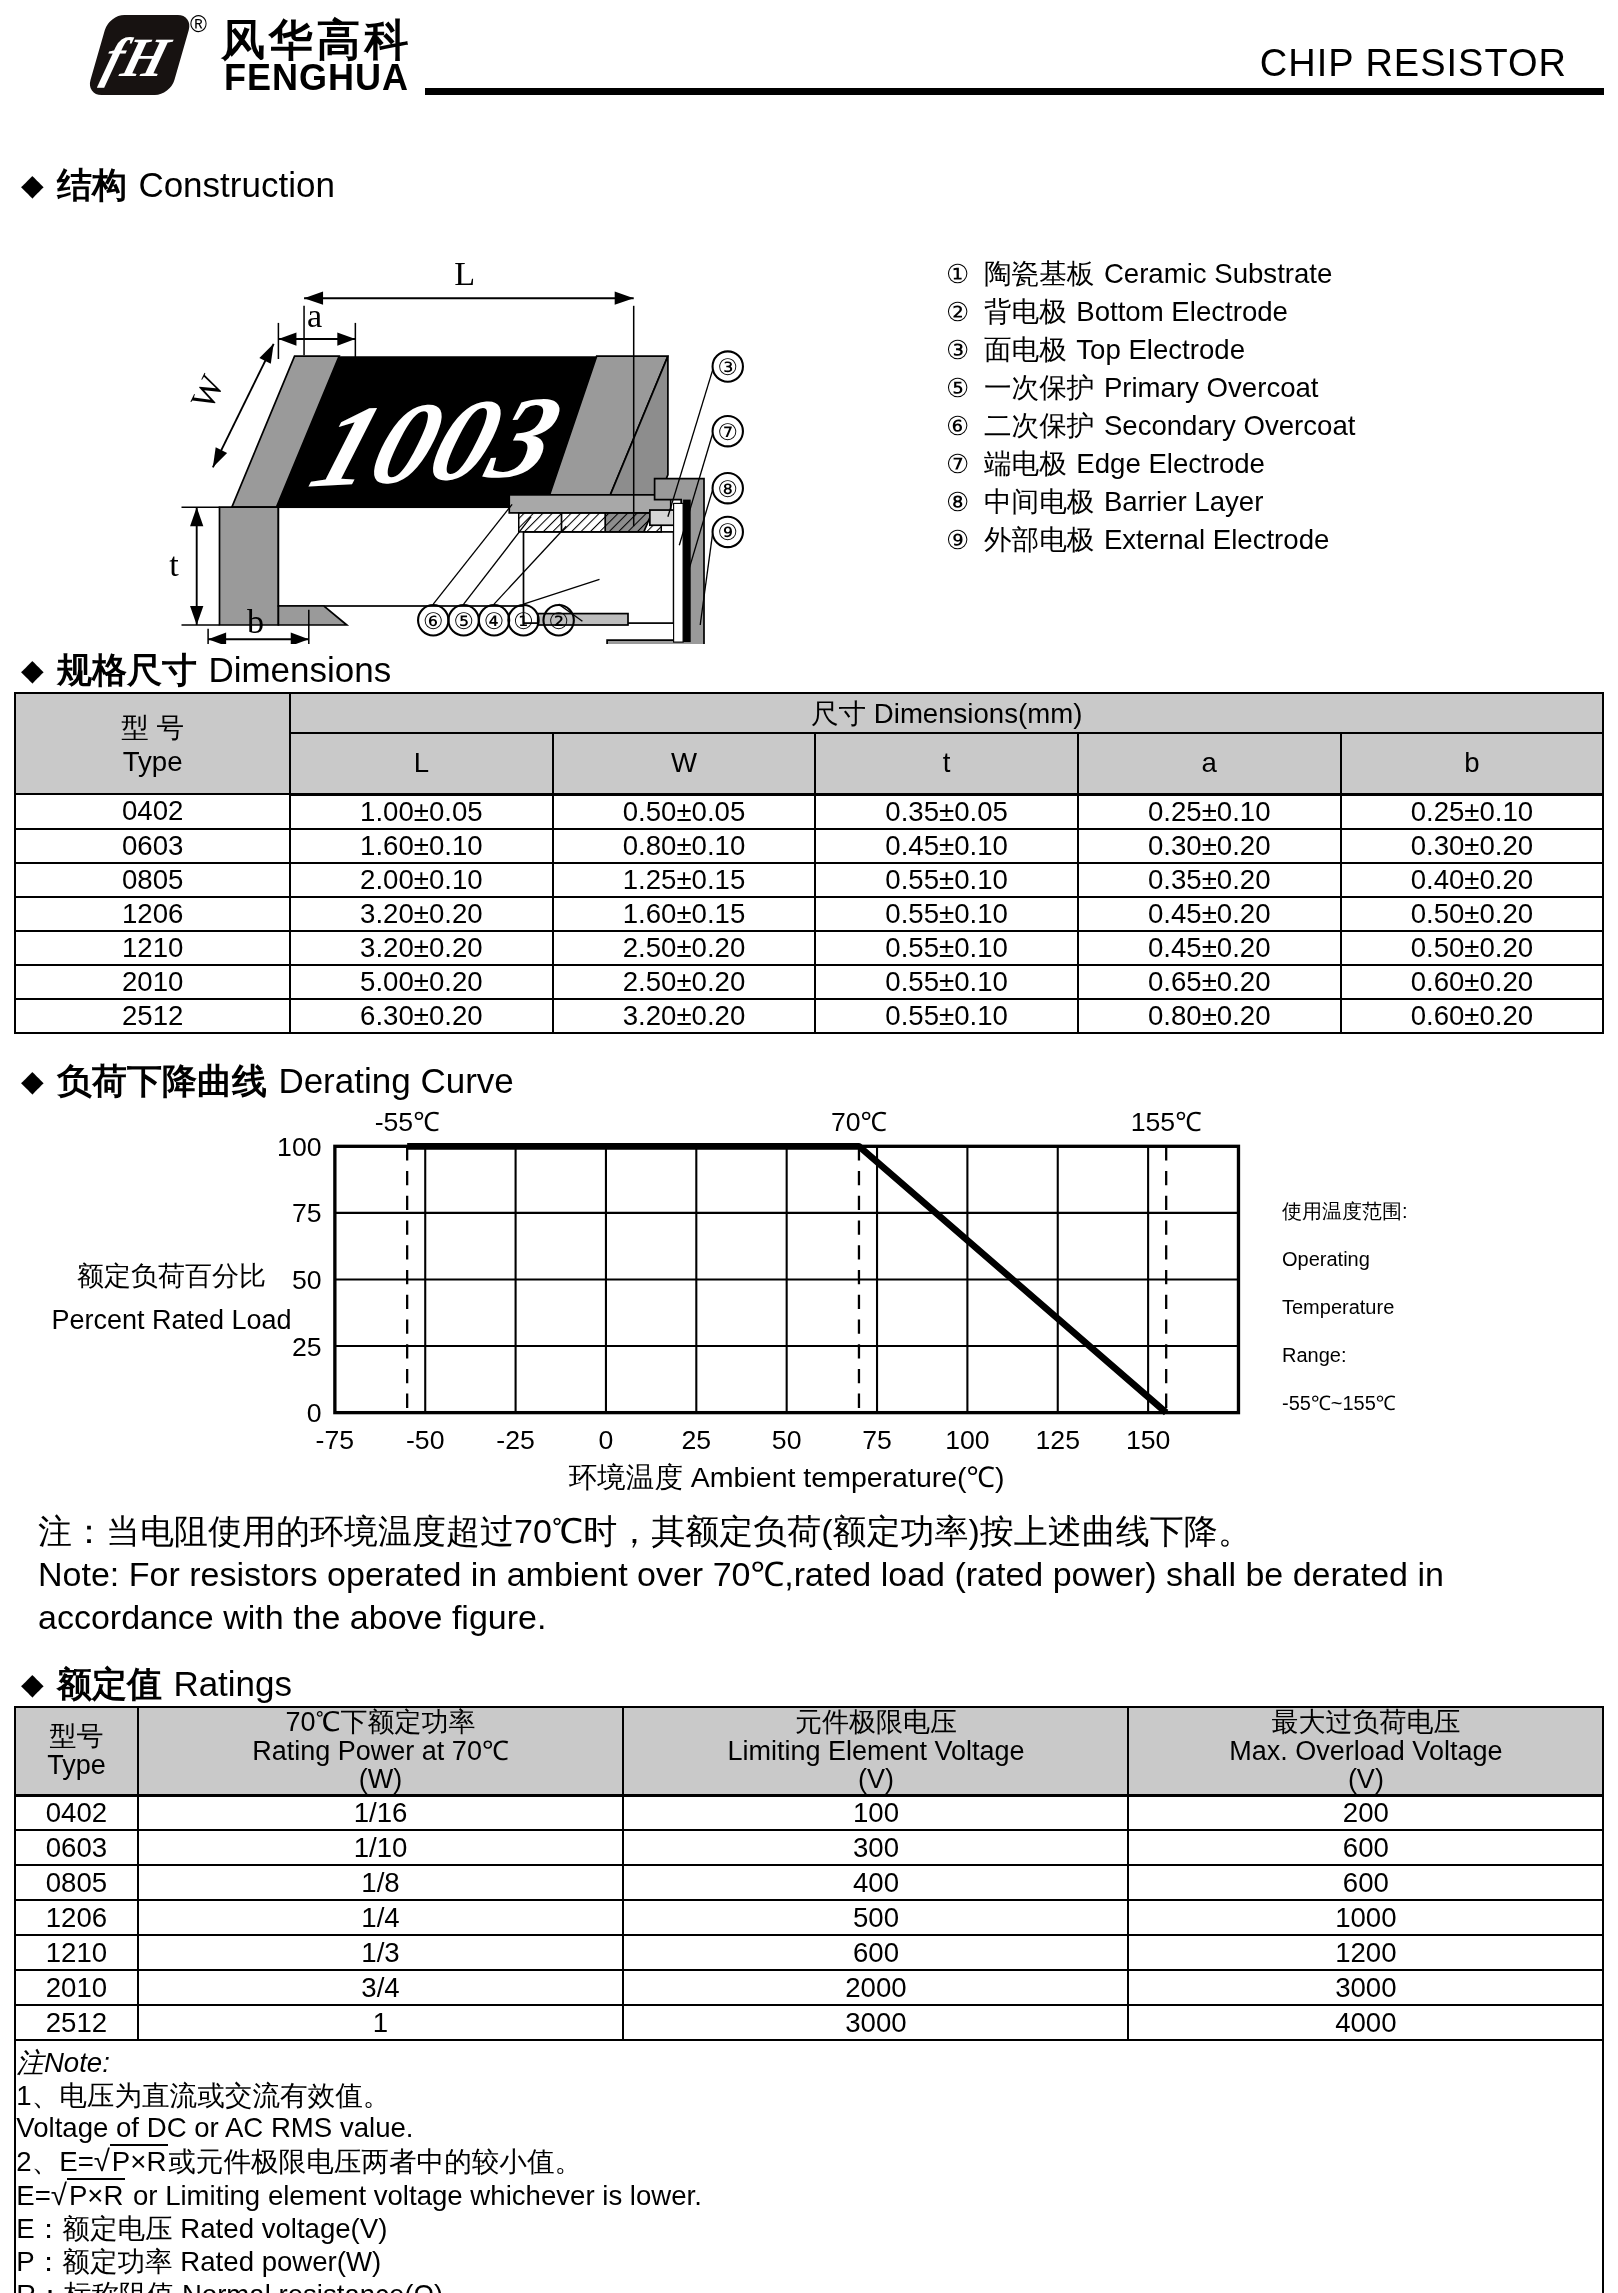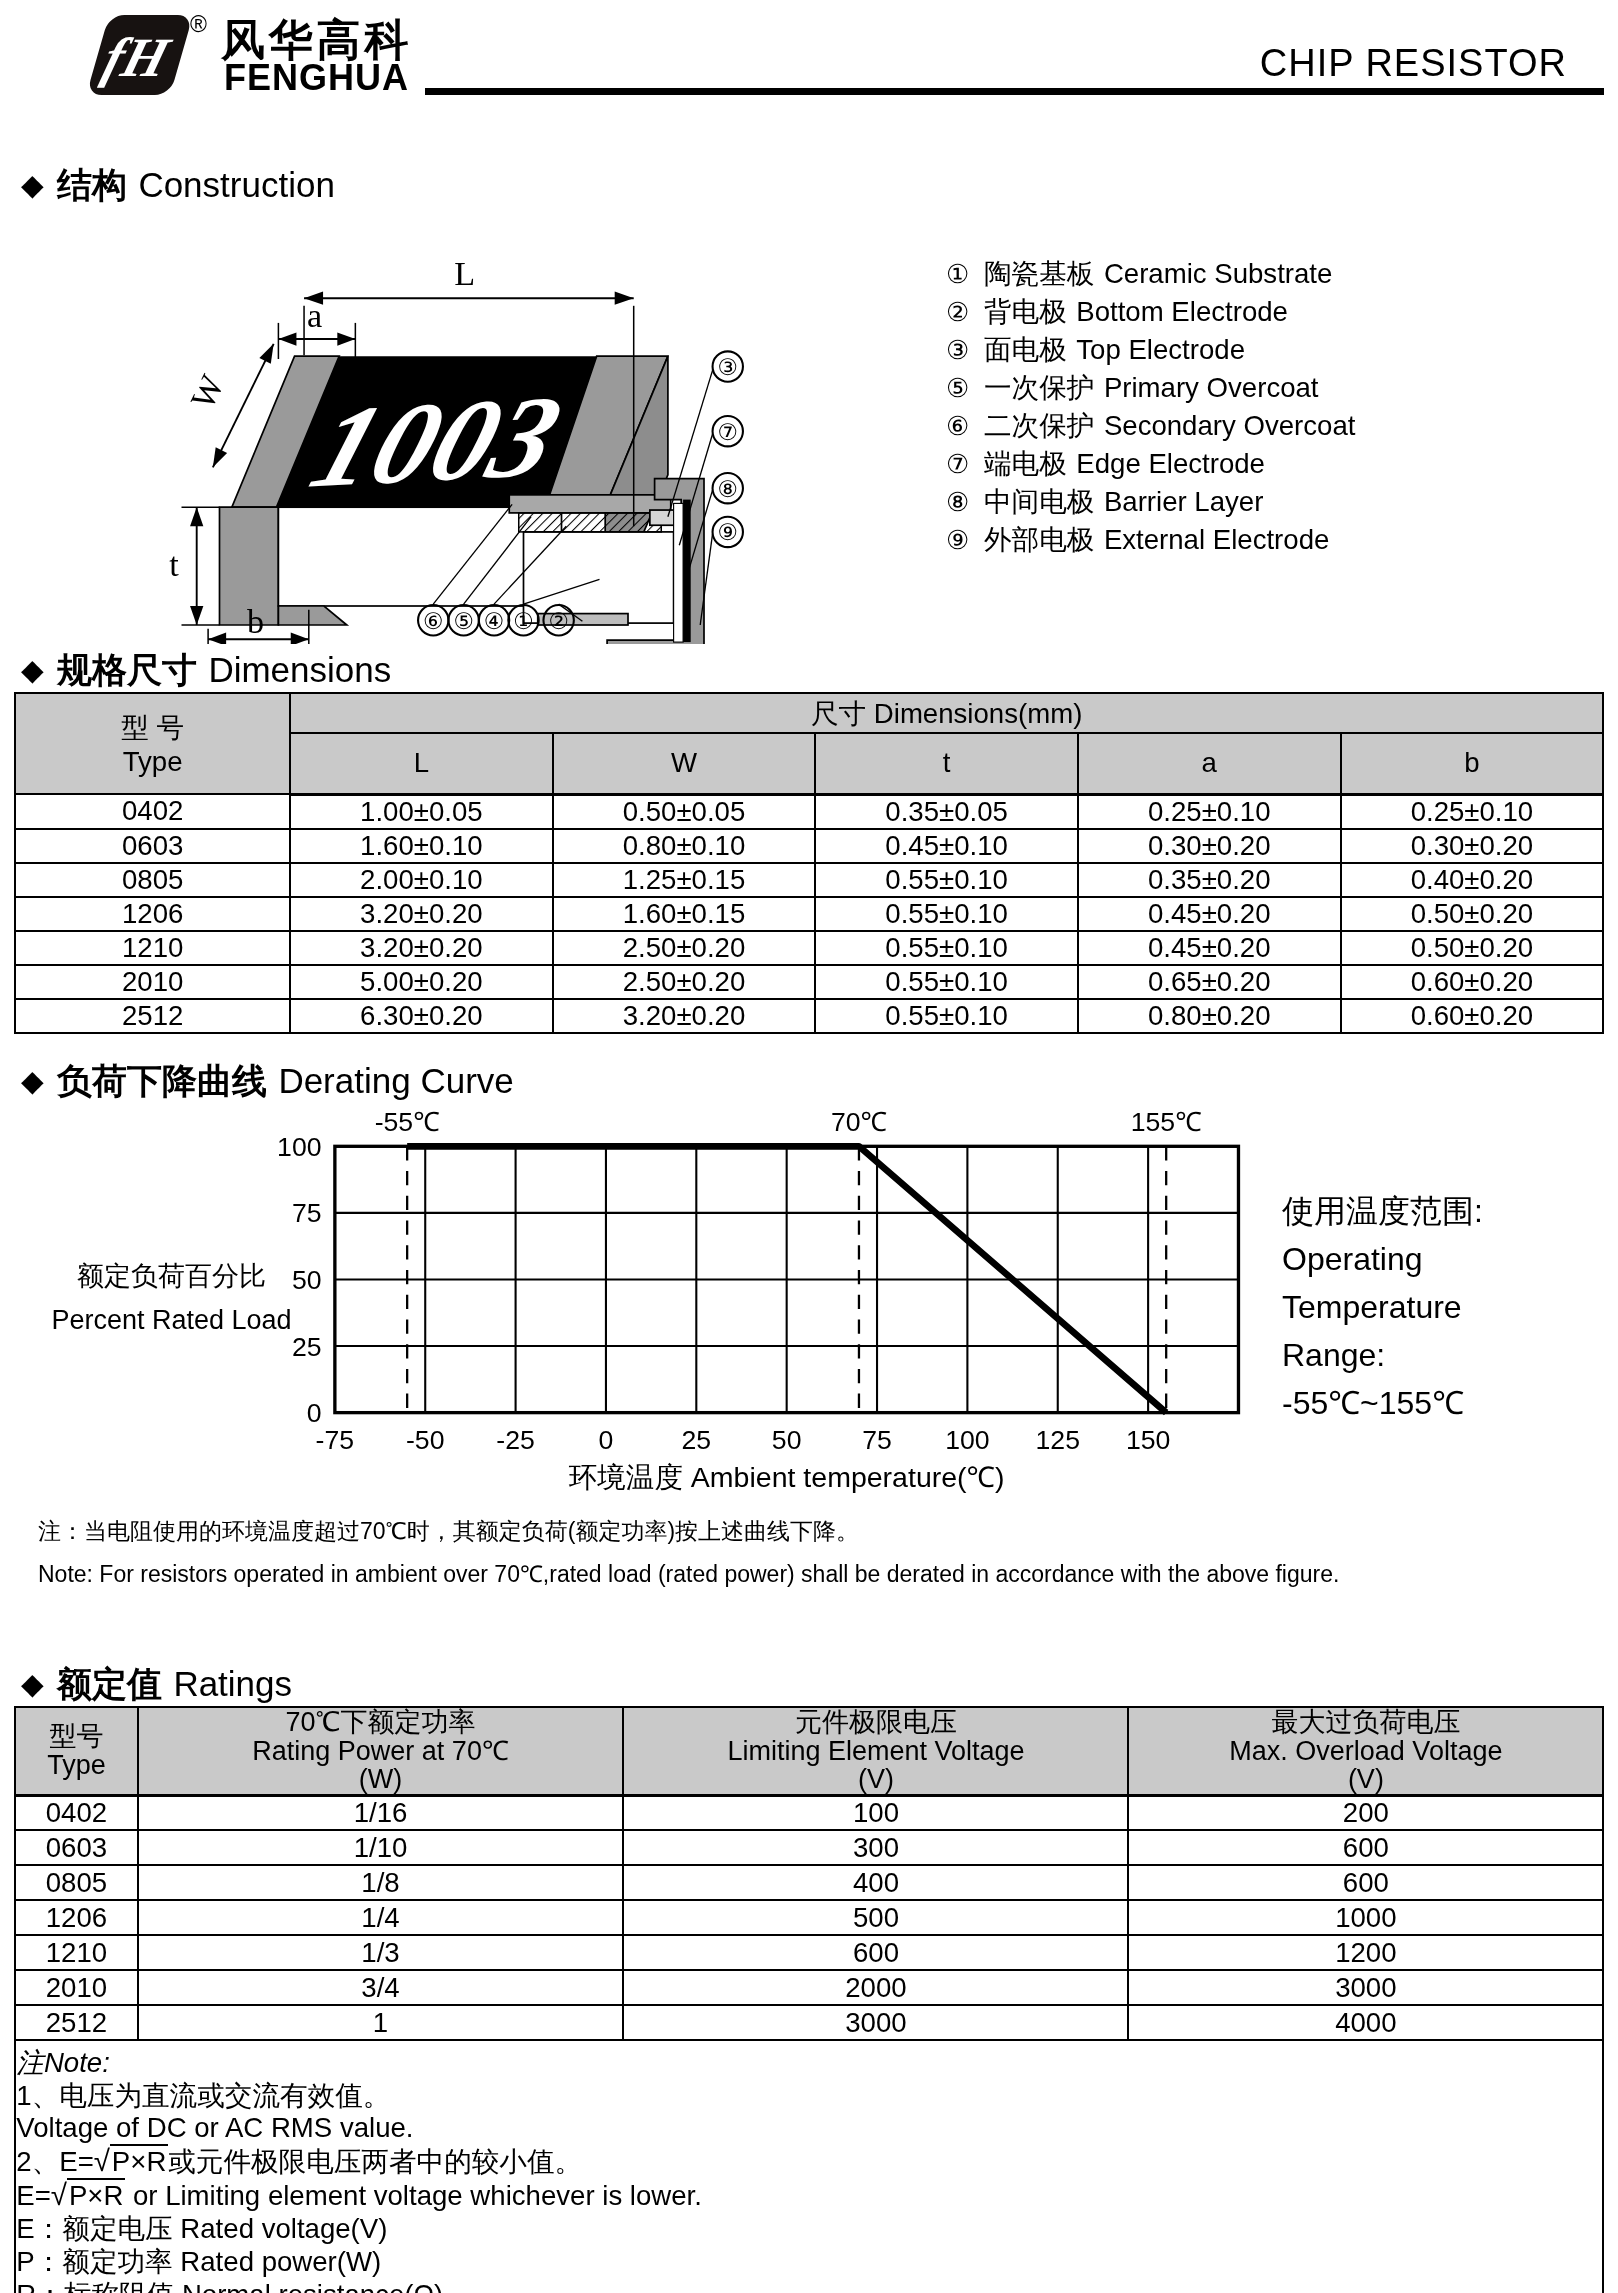--- a/index.html
+++ b/index.html
@@ -56,22 +56,22 @@
   .grid{stroke:#000;stroke-width:2.2;}
   .dash{stroke:#000;stroke-width:2.4;stroke-dasharray:15 11;}
   .plotborder{fill:none;stroke:#000;stroke-width:3.5;}
   .dline{fill:none;stroke:#000;stroke-width:7;stroke-linejoin:round;}
   .tick{font-size:28px;font-family:"Liberation Sans",sans-serif;}
   .tx,.tm{text-anchor:middle;}
   .ty{text-anchor:end;}
   .xtitle{text-anchor:middle;font-size:30px;font-family:"Liberation Sans",sans-serif;}
   #chart-ylabel{position:absolute;left:24px;top:1254px;width:295px;text-align:center;
       font-size:27px;line-height:44px;}
-  #chart-side{position:absolute;left:1282px;top:1187px;font-size:32px;line-height:48px;}
-  #chart-note{position:absolute;left:38px;top:1510px;width:1555px;font-size:23px;line-height:43px;}
+  #chart-side{position:absolute;left:1282px;top:1187px;font-size:20px;line-height:48px;}
+  #chart-note{position:absolute;left:38px;top:1510px;width:1555px;font-size:34px;line-height:43px;}
 
   
   #diagram{position:absolute;left:86px;top:226px;}
   .dimline{stroke:#000;stroke-width:2;}
   .extline{stroke:#000;stroke-width:1.6;}
   .dimlabel{font-family:"Liberation Serif",serif;font-size:36px;}
   .leader{stroke:#000;stroke-width:1.4;}
   .callout{fill:none;stroke:#000;stroke-width:2.2;}
   .conum{font-size:24px;text-anchor:middle;font-family:"Liberation Sans",sans-serif;}
   .outl{stroke:#000;stroke-width:1.8;}

